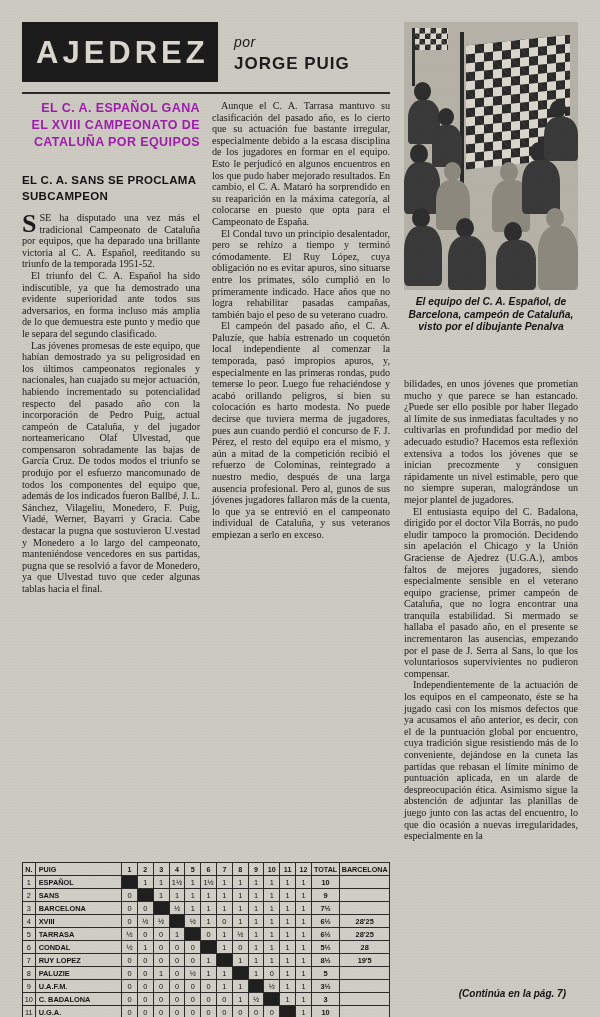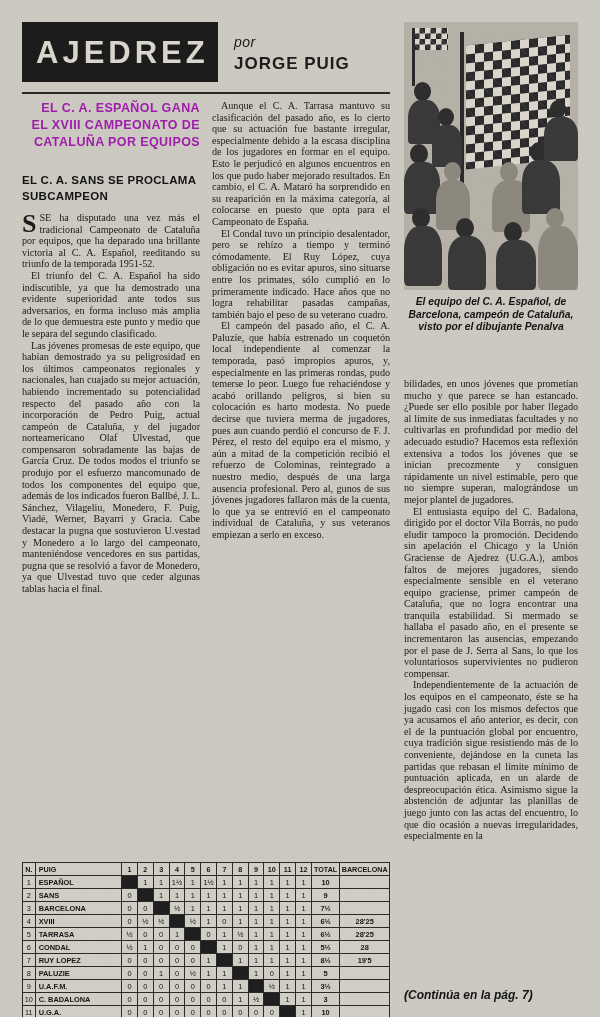--- a/index.html
+++ b/index.html
@@ -177,27 +177,27 @@
   .c-club { width: 78px; text-align: left !important; padding-left: 3px !important; font-weight: bold; }
   .c-cell { width: 14px; }
   .c-total { width: 26px; font-weight: bold; }
   .c-punt { width: 32px; font-weight: bold; }
   td.diag { background: #1f1f1f; }
   tr.r-num td, tr.r-num th { font-weight: bold; }
 
   
   .continua {
     position: absolute;
-    left: 404px; top: 988px;
+    left: 392px; top: 988px;
     width: 174px;
-    text-align: left;
+    text-align: right;
     font-family: "Liberation Sans", sans-serif;
     font-weight: bold;
     font-style: italic;
-    font-size: 12px;
+    font-size: 10px;
     color: #141414;
   }
 
   
   .flag-pole { position:absolute; background:#2a2a2a; }
   .chk {
     position: absolute;
     background-image:
       linear-gradient(45deg, #2a2a2a 25%, transparent 25%, transparent 75%, #2a2a2a 75%),
       linear-gradient(45deg, #2a2a2a 25%, transparent 25%, transparent 75%, #2a2a2a 75%);

